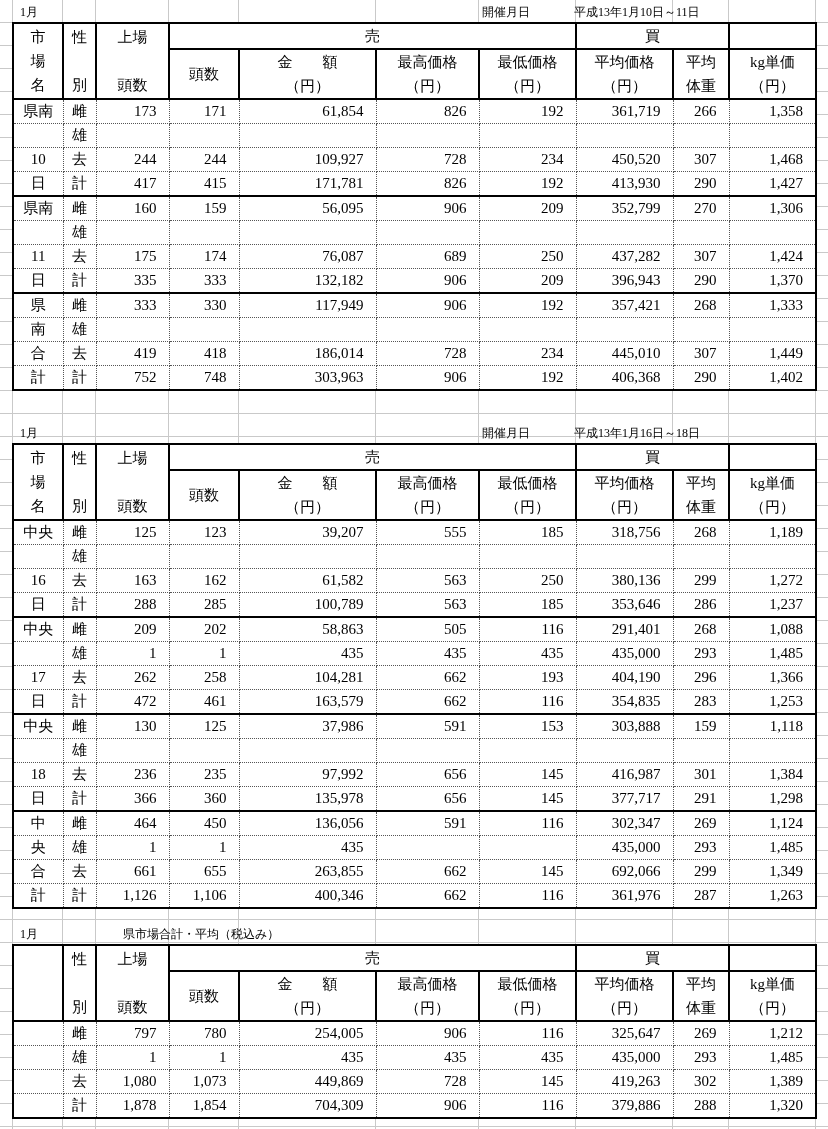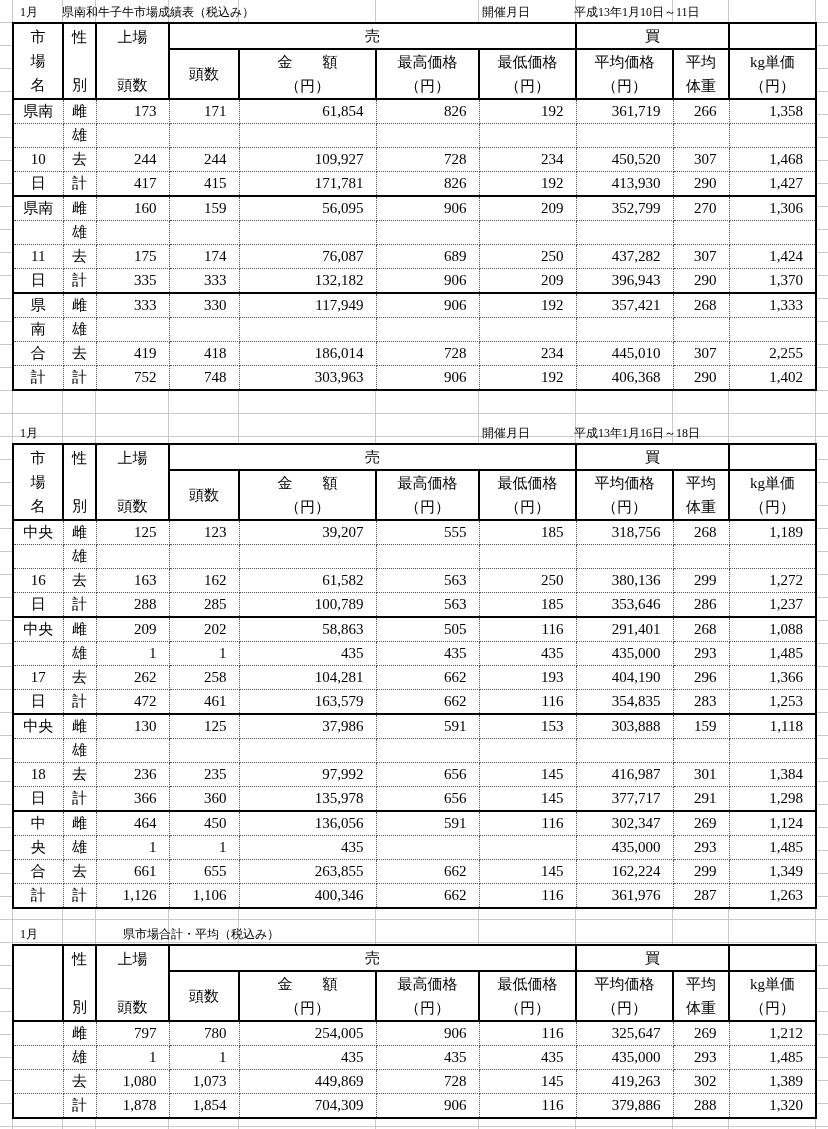--- a/index.html
+++ b/index.html
@@ -59,21 +59,20 @@
   td.t-c{text-align:center;}
   td.t-r{text-align:right;padding-right:12px;}
 </style>
 </head>
 <body>
 
 <div class="sheet">
 
   <div class="title-line" style="top:3px">
     <span class="t-month">1月</span>
-    <span class="t-name">県南和牛子牛市場成績表（税込み）</span>
     <span class="t-hlabel">開催月日</span>
     <span class="t-hdate">平成13年1月10日～11日</span>
   </div>
   <table class="mkt" id="t1" style="top:22px">
     <colgroup>
         <col class="c0">
         <col class="c1">
         <col class="c2">
         <col class="c3">
         <col class="c4">
@@ -238,21 +237,21 @@
         <tr>
           <td class="t-c">合</td>
           <td class="t-c">去</td>
           <td class="t-r">419</td>
           <td class="t-r">418</td>
           <td class="t-r">186,014</td>
           <td class="t-r">728</td>
           <td class="t-r">234</td>
           <td class="t-r">445,010</td>
           <td class="t-r">307</td>
-          <td class="t-r">2,255</td>
+          <td class="t-r">1,449</td>
         </tr>
         <tr>
           <td class="t-c">計</td>
           <td class="t-c">計</td>
           <td class="t-r">752</td>
           <td class="t-r">748</td>
           <td class="t-r">303,963</td>
           <td class="t-r">906</td>
           <td class="t-r">192</td>
           <td class="t-r">406,368</td>
@@ -481,21 +480,21 @@
           <td class="t-r">1,485</td>
         </tr>
         <tr>
           <td class="t-c">合</td>
           <td class="t-c">去</td>
           <td class="t-r">661</td>
           <td class="t-r">655</td>
           <td class="t-r">263,855</td>
           <td class="t-r">662</td>
           <td class="t-r">145</td>
-          <td class="t-r">162,224</td>
+          <td class="t-r">692,066</td>
           <td class="t-r">299</td>
           <td class="t-r">1,349</td>
         </tr>
         <tr>
           <td class="t-c">計</td>
           <td class="t-c">計</td>
           <td class="t-r">1,126</td>
           <td class="t-r">1,106</td>
           <td class="t-r">400,346</td>
           <td class="t-r">662</td>

